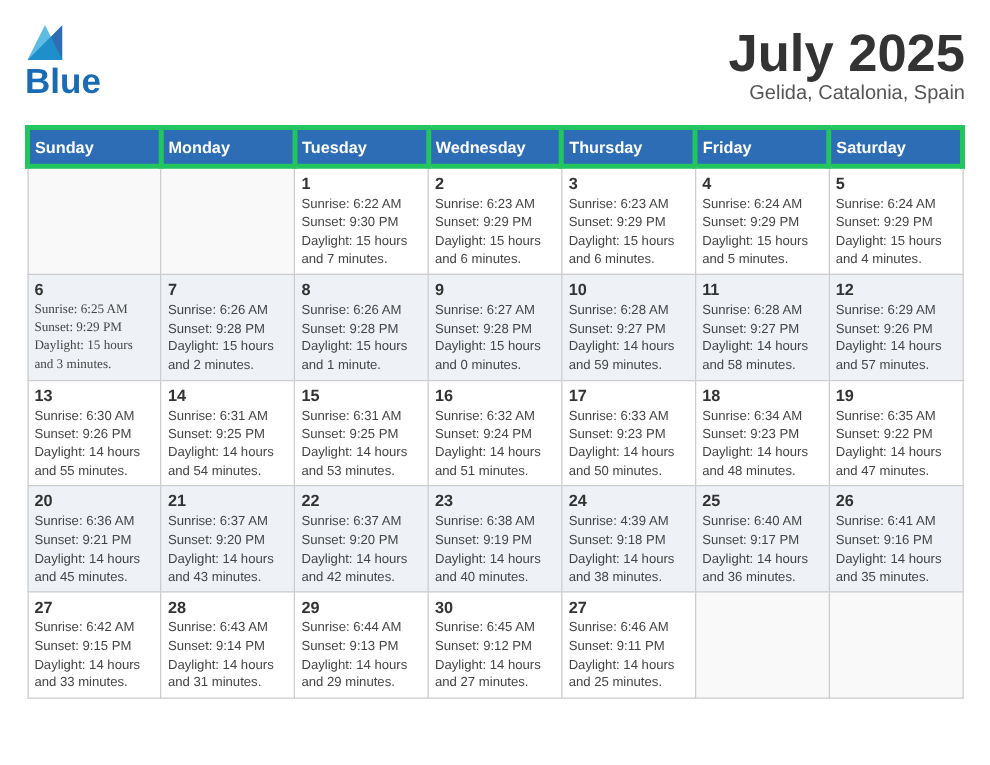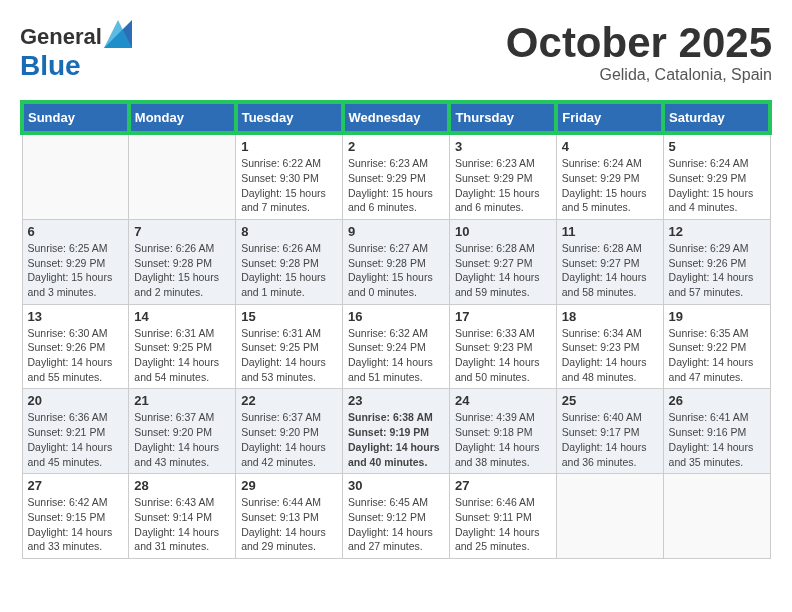--- a/index.html
+++ b/index.html
@@ -91,29 +91,29 @@
     .empty-cell {
       background-color: #f9f9f9 !important;
     }
   </style>
 </head>
 <body>
 
 <div class="header">
   <div class="logo">
     <div>
-      <span class="logo-text-general">General</span><svg class="logo-icon" viewBox="0 0 28 28" xmlns="http://www.w3.org/2000/svg">
+      <svg class="logo-icon" viewBox="0 0 28 28" xmlns="http://www.w3.org/2000/svg">
         <polygon points="0,28 28,0 28,28" fill="#2d6db5"></polygon>
         <polygon points="0,28 14,0 28,28" fill="#1a9ed4" opacity="0.7"></polygon>
       </svg><br>
       <span class="logo-text-blue">Blue</span>
     </div>
   </div>
   <div class="title-block">
-    <div class="month-title">October 2025</div>
+    <div class="month-title">July 2025</div>
     <div class="location-title">Gelida, Catalonia, Spain</div>
   </div>
 </div>
 
 <table class="calendar">
   <thead>
     <tr>
     <th>Sunday</th>
         <th>Monday</th>
         <th>Tuesday</th>
@@ -154,21 +154,21 @@
         <td>
           <span class="day-number">5</span>
           <div class="day-info" style="white-space: pre-line;">Sunrise: 6:24 AM
 Sunset: 9:29 PM
 Daylight: 15 hours and 4 minutes.</div>
         </td>
       </tr>
       <tr style="background-color: rgb(240, 244, 250);">
         <td style="background-color: rgb(238, 242, 247);">
           <span class="day-number">6</span>
-          <div class="day-info" style="white-space: pre-line;">Sunrise: 6:25 AM
+          <div class="day-info" style="white-space: pre-line; font-family: Liberation Serif, serif;">Sunrise: 6:25 AM
 Sunset: 9:29 PM
 Daylight: 15 hours and 3 minutes.</div>
         </td>
         <td style="background-color: rgb(238, 242, 247);">
           <span class="day-number">7</span>
           <div class="day-info" style="white-space: pre-line;">Sunrise: 6:26 AM
 Sunset: 9:28 PM
 Daylight: 15 hours and 2 minutes.</div>
         </td>
         <td style="background-color: rgb(238, 242, 247);">
@@ -260,21 +260,21 @@
 Daylight: 14 hours and 43 minutes.</div>
         </td>
         <td style="background-color: rgb(238, 242, 247);">
           <span class="day-number">22</span>
           <div class="day-info" style="white-space: pre-line;">Sunrise: 6:37 AM
 Sunset: 9:20 PM
 Daylight: 14 hours and 42 minutes.</div>
         </td>
         <td style="background-color: rgb(238, 242, 247);">
           <span class="day-number">23</span>
-          <div class="day-info" style="white-space: pre-line; font-weight: bold;">Sunrise: 6:38 AM
+          <div class="day-info" style="white-space: pre-line;">Sunrise: 6:38 AM
 Sunset: 9:19 PM
 Daylight: 14 hours and 40 minutes.</div>
         </td>
         <td style="background-color: rgb(238, 242, 247);">
           <span class="day-number">24</span>
           <div class="day-info" style="white-space: pre-line;">Sunrise: 4:39 AM
 Sunset: 9:18 PM
 Daylight: 14 hours and 38 minutes.</div>
         </td>
         <td style="background-color: rgb(238, 242, 247);">

